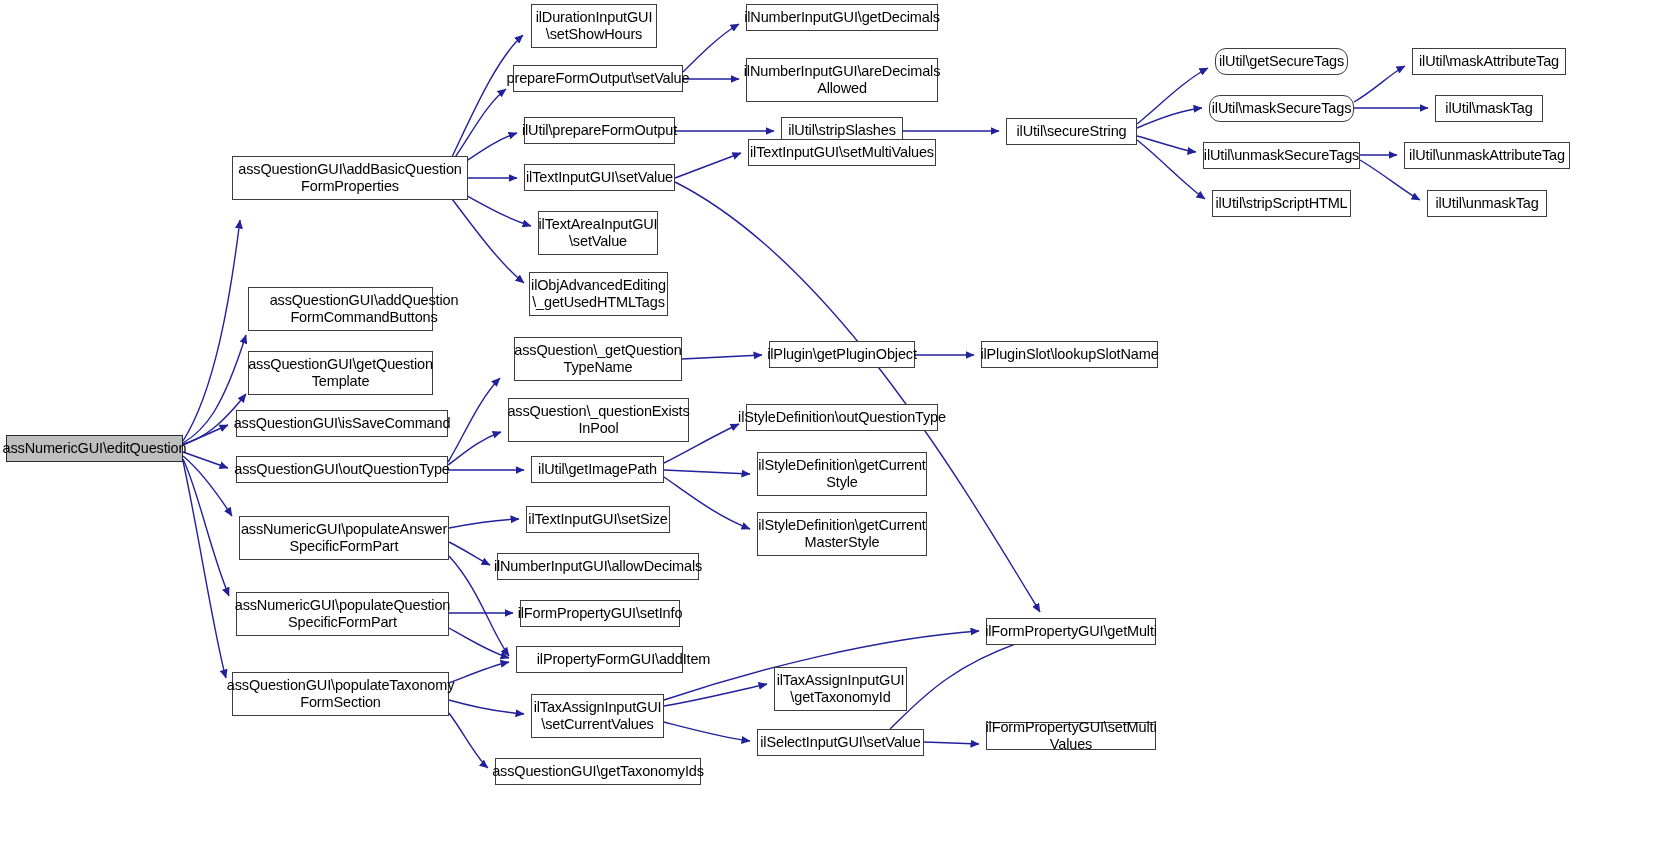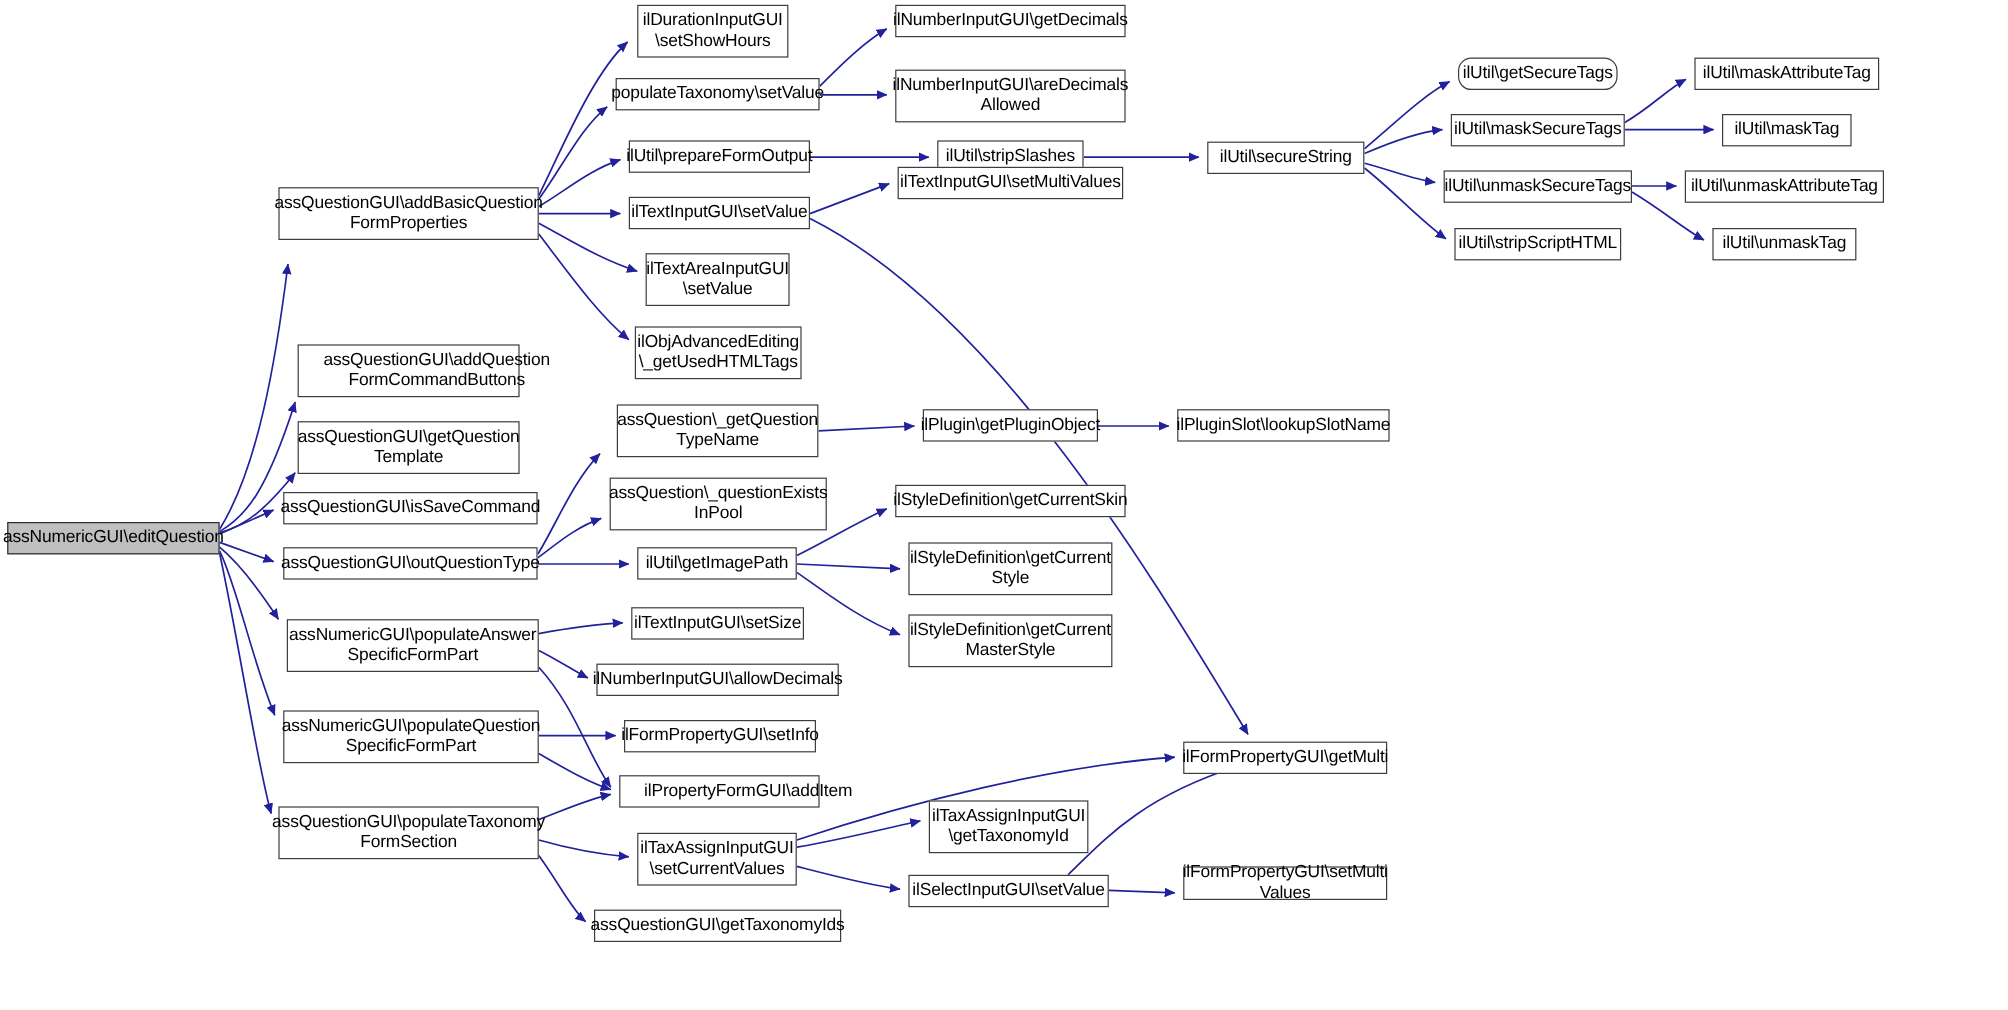--- a/index.html
+++ b/index.html
@@ -101,37 +101,37 @@
         <path d="M 1137,136 C 1160,142 1180,150 1196,152" fill="none" stroke="#21219c" stroke-width="1.4" marker-end="url(#arrow)"></path>
         <path d="M 1137,140 C 1160,158 1185,185 1205,199" fill="none" stroke="#21219c" stroke-width="1.4" marker-end="url(#arrow)"></path>
         <path d="M 1354,102 C 1375,90 1390,74 1405,66" fill="none" stroke="#21219c" stroke-width="1.4" marker-end="url(#arrow)"></path>
         <path d="M 1354,108 L 1428,108" fill="none" stroke="#21219c" stroke-width="1.4" marker-end="url(#arrow)"></path>
         <path d="M 1360,155 L 1397,155" fill="none" stroke="#21219c" stroke-width="1.4" marker-end="url(#arrow)"></path>
         <path d="M 1360,160 C 1385,175 1405,192 1420,200" fill="none" stroke="#21219c" stroke-width="1.4" marker-end="url(#arrow)"></path>
       </g>
   </svg>
   <div id="node-layer">
       <div class="node root" style="left: 6px; top: 435px; width: 177px; height: 27px;">assNumericGUI\editQuestion</div>
-      <div class="node" style="left: 232px; top: 156px; width: 217px; height: 44px;">assQuestionGUI\addBasicQuestion
+      <div class="node" style="left: 232px; top: 156px; width: 236px; height: 44px;">assQuestionGUI\addBasicQuestion
 FormProperties</div>
       <div class="node" style="left: 248px; top: 287px; width: 185px; height: 44px; padding-left: 47px;">assQuestionGUI\addQuestion
 FormCommandButtons</div>
       <div class="node" style="left: 248px; top: 351px; width: 185px; height: 44px;">assQuestionGUI\getQuestion
 Template</div>
       <div class="node" style="left: 236px; top: 410px; width: 212px; height: 27px;">assQuestionGUI\isSaveCommand</div>
       <div class="node" style="left: 236px; top: 456px; width: 212px; height: 27px;">assQuestionGUI\outQuestionType</div>
       <div class="node" style="left: 239px; top: 516px; width: 210px; height: 44px;">assNumericGUI\populateAnswer
 SpecificFormPart</div>
       <div class="node" style="left: 236px; top: 592px; width: 213px; height: 44px;">assNumericGUI\populateQuestion
 SpecificFormPart</div>
       <div class="node" style="left: 232px; top: 672px; width: 217px; height: 44px;">assQuestionGUI\populateTaxonomy
 FormSection</div>
       <div class="node" style="left: 531px; top: 4px; width: 126px; height: 44px;">ilDurationInputGUI
 \setShowHours</div>
-      <div class="node" style="left: 513px; top: 65px; width: 170px; height: 27px;">populateTaxonomy\setValue</div>
+      <div class="node" style="left: 513px; top: 65px; width: 170px; height: 27px;">prepareFormOutput\setValue</div>
       <div class="node" style="left: 524px; top: 117px; width: 151px; height: 27px;">ilUtil\prepareFormOutput</div>
       <div class="node" style="left: 524px; top: 164px; width: 151px; height: 27px;">ilTextInputGUI\setValue</div>
       <div class="node" style="left: 538px; top: 211px; width: 120px; height: 44px;">ilTextAreaInputGUI
 \setValue</div>
       <div class="node" style="left: 529px; top: 272px; width: 139px; height: 44px;">ilObjAdvancedEditing
 \_getUsedHTMLTags</div>
       <div class="node" style="left: 514px; top: 337px; width: 168px; height: 44px;">assQuestion\_getQuestion
 TypeName</div>
       <div class="node" style="left: 508px; top: 398px; width: 181px; height: 44px;">assQuestion\_questionExists
 InPool</div>
@@ -142,35 +142,35 @@
       <div class="node" style="left: 516px; top: 646px; width: 167px; height: 27px; padding-left: 48px;">ilPropertyFormGUI\addItem</div>
       <div class="node" style="left: 531px; top: 694px; width: 133px; height: 44px;">ilTaxAssignInputGUI
 \setCurrentValues</div>
       <div class="node" style="left: 495px; top: 758px; width: 206px; height: 27px;">assQuestionGUI\getTaxonomyIds</div>
       <div class="node" style="left: 746px; top: 4px; width: 192px; height: 27px;">ilNumberInputGUI\getDecimals</div>
       <div class="node" style="left: 746px; top: 58px; width: 192px; height: 44px;">ilNumberInputGUI\areDecimals
 Allowed</div>
       <div class="node" style="left: 781px; top: 117px; width: 122px; height: 27px;">ilUtil\stripSlashes</div>
       <div class="node" style="left: 748px; top: 139px; width: 188px; height: 27px;">ilTextInputGUI\setMultiValues</div>
       <div class="node" style="left: 769px; top: 341px; width: 146px; height: 27px;">ilPlugin\getPluginObject</div>
-      <div class="node" style="left: 746px; top: 404px; width: 192px; height: 27px;">ilStyleDefinition\getCurrentSkin</div>
+      <div class="node" style="left: 746px; top: 404px; width: 192px; height: 27px;">ilStyleDefinition\outQuestionType</div>
       <div class="node" style="left: 757px; top: 452px; width: 170px; height: 44px;">ilStyleDefinition\getCurrent
 Style</div>
       <div class="node" style="left: 757px; top: 512px; width: 170px; height: 44px;">ilStyleDefinition\getCurrent
 MasterStyle</div>
       <div class="node" style="left: 774px; top: 667px; width: 133px; height: 44px;">ilTaxAssignInputGUI
 \getTaxonomyId</div>
       <div class="node" style="left: 757px; top: 729px; width: 167px; height: 27px;">ilSelectInputGUI\setValue</div>
       <div class="node" style="left: 1006px; top: 118px; width: 131px; height: 27px;">ilUtil\secureString</div>
       <div class="node" style="left: 981px; top: 341px; width: 177px; height: 27px;">ilPluginSlot\lookupSlotName</div>
       <div class="node" style="left: 986px; top: 618px; width: 170px; height: 27px;">ilFormPropertyGUI\getMulti</div>
       <div class="node" style="left: 986px; top: 722px; width: 170px; height: 28px;">ilFormPropertyGUI\setMulti
 Values</div>
       <div class="node" style="left: 1215px; top: 48px; width: 133px; height: 27px; border-radius: 11px;">ilUtil\getSecureTags</div>
-      <div class="node" style="left: 1209px; top: 95px; width: 145px; height: 27px;">ilUtil\maskSecureTags</div>
+      <div class="node" style="left: 1209px; top: 95px; width: 145px; height: 27px; border-radius: 11px;">ilUtil\maskSecureTags</div>
       <div class="node" style="left: 1203px; top: 142px; width: 157px; height: 27px;">ilUtil\unmaskSecureTags</div>
       <div class="node" style="left: 1212px; top: 190px; width: 139px; height: 27px;">ilUtil\stripScriptHTML</div>
       <div class="node" style="left: 1412px; top: 48px; width: 154px; height: 27px;">ilUtil\maskAttributeTag</div>
       <div class="node" style="left: 1435px; top: 95px; width: 108px; height: 27px;">ilUtil\maskTag</div>
       <div class="node" style="left: 1404px; top: 142px; width: 166px; height: 27px;">ilUtil\unmaskAttributeTag</div>
       <div class="node" style="left: 1427px; top: 190px; width: 120px; height: 27px;">ilUtil\unmaskTag</div>
     </div>
 </div>
 
 </body></html>

